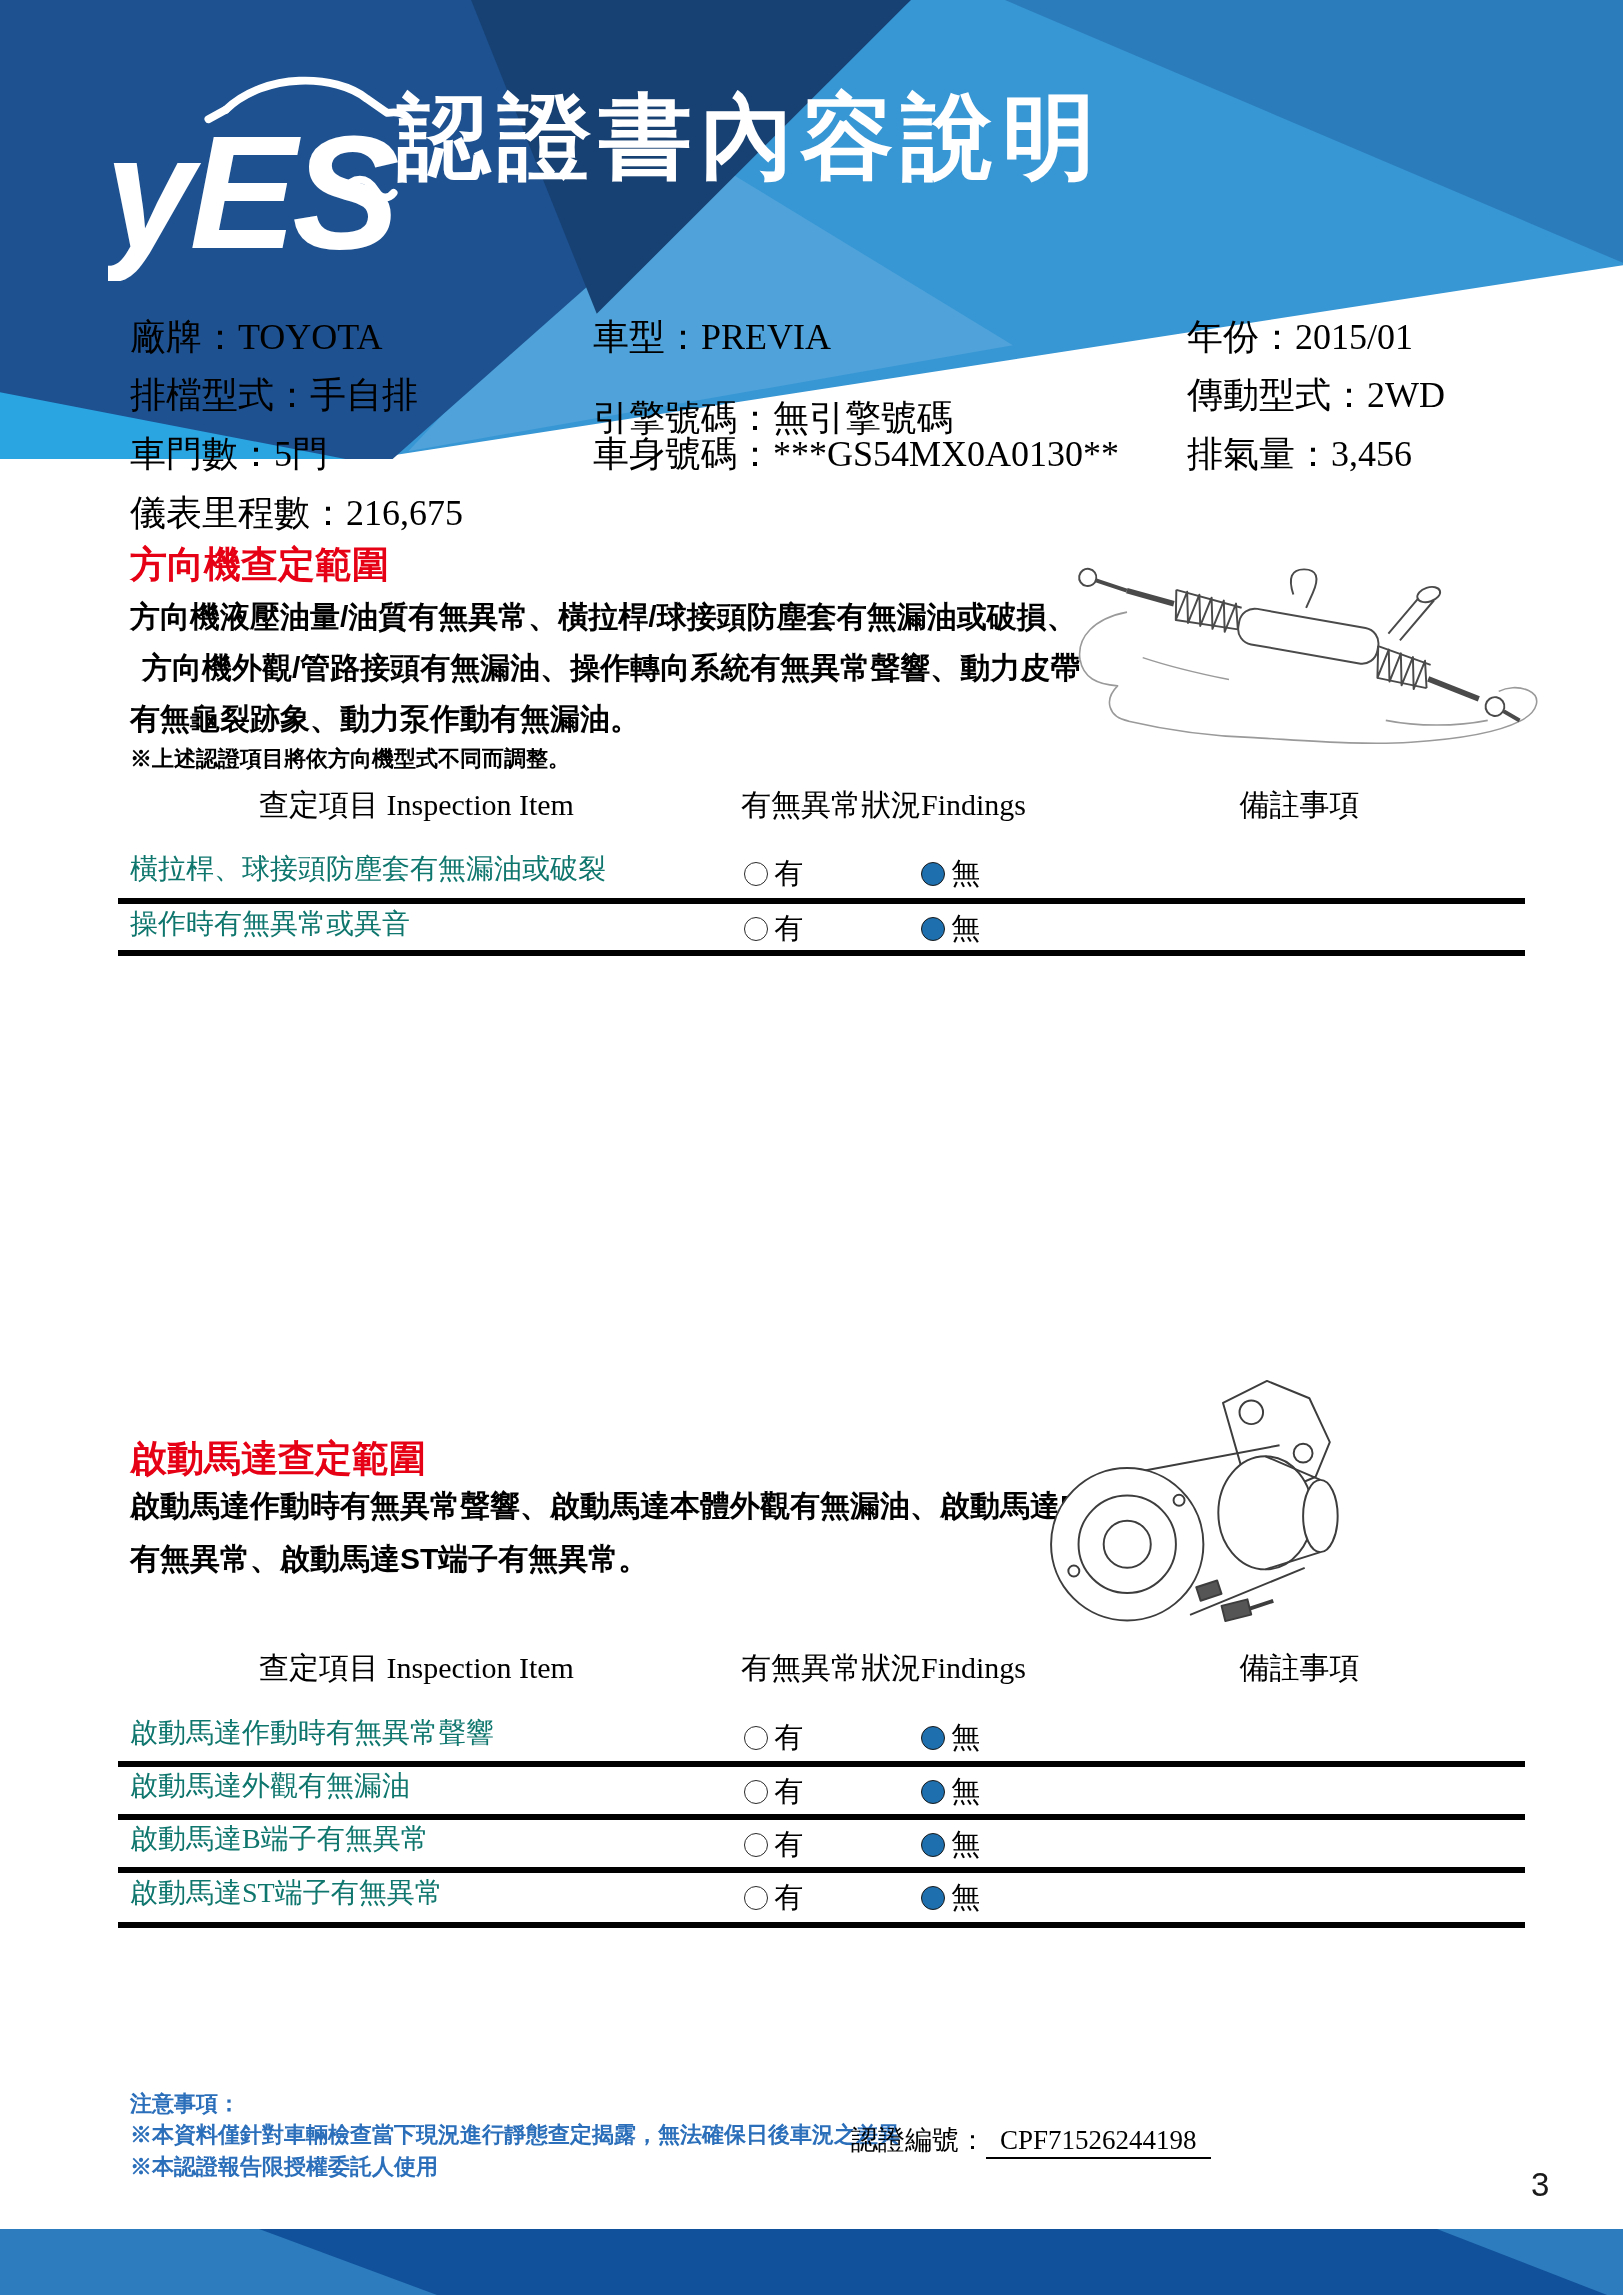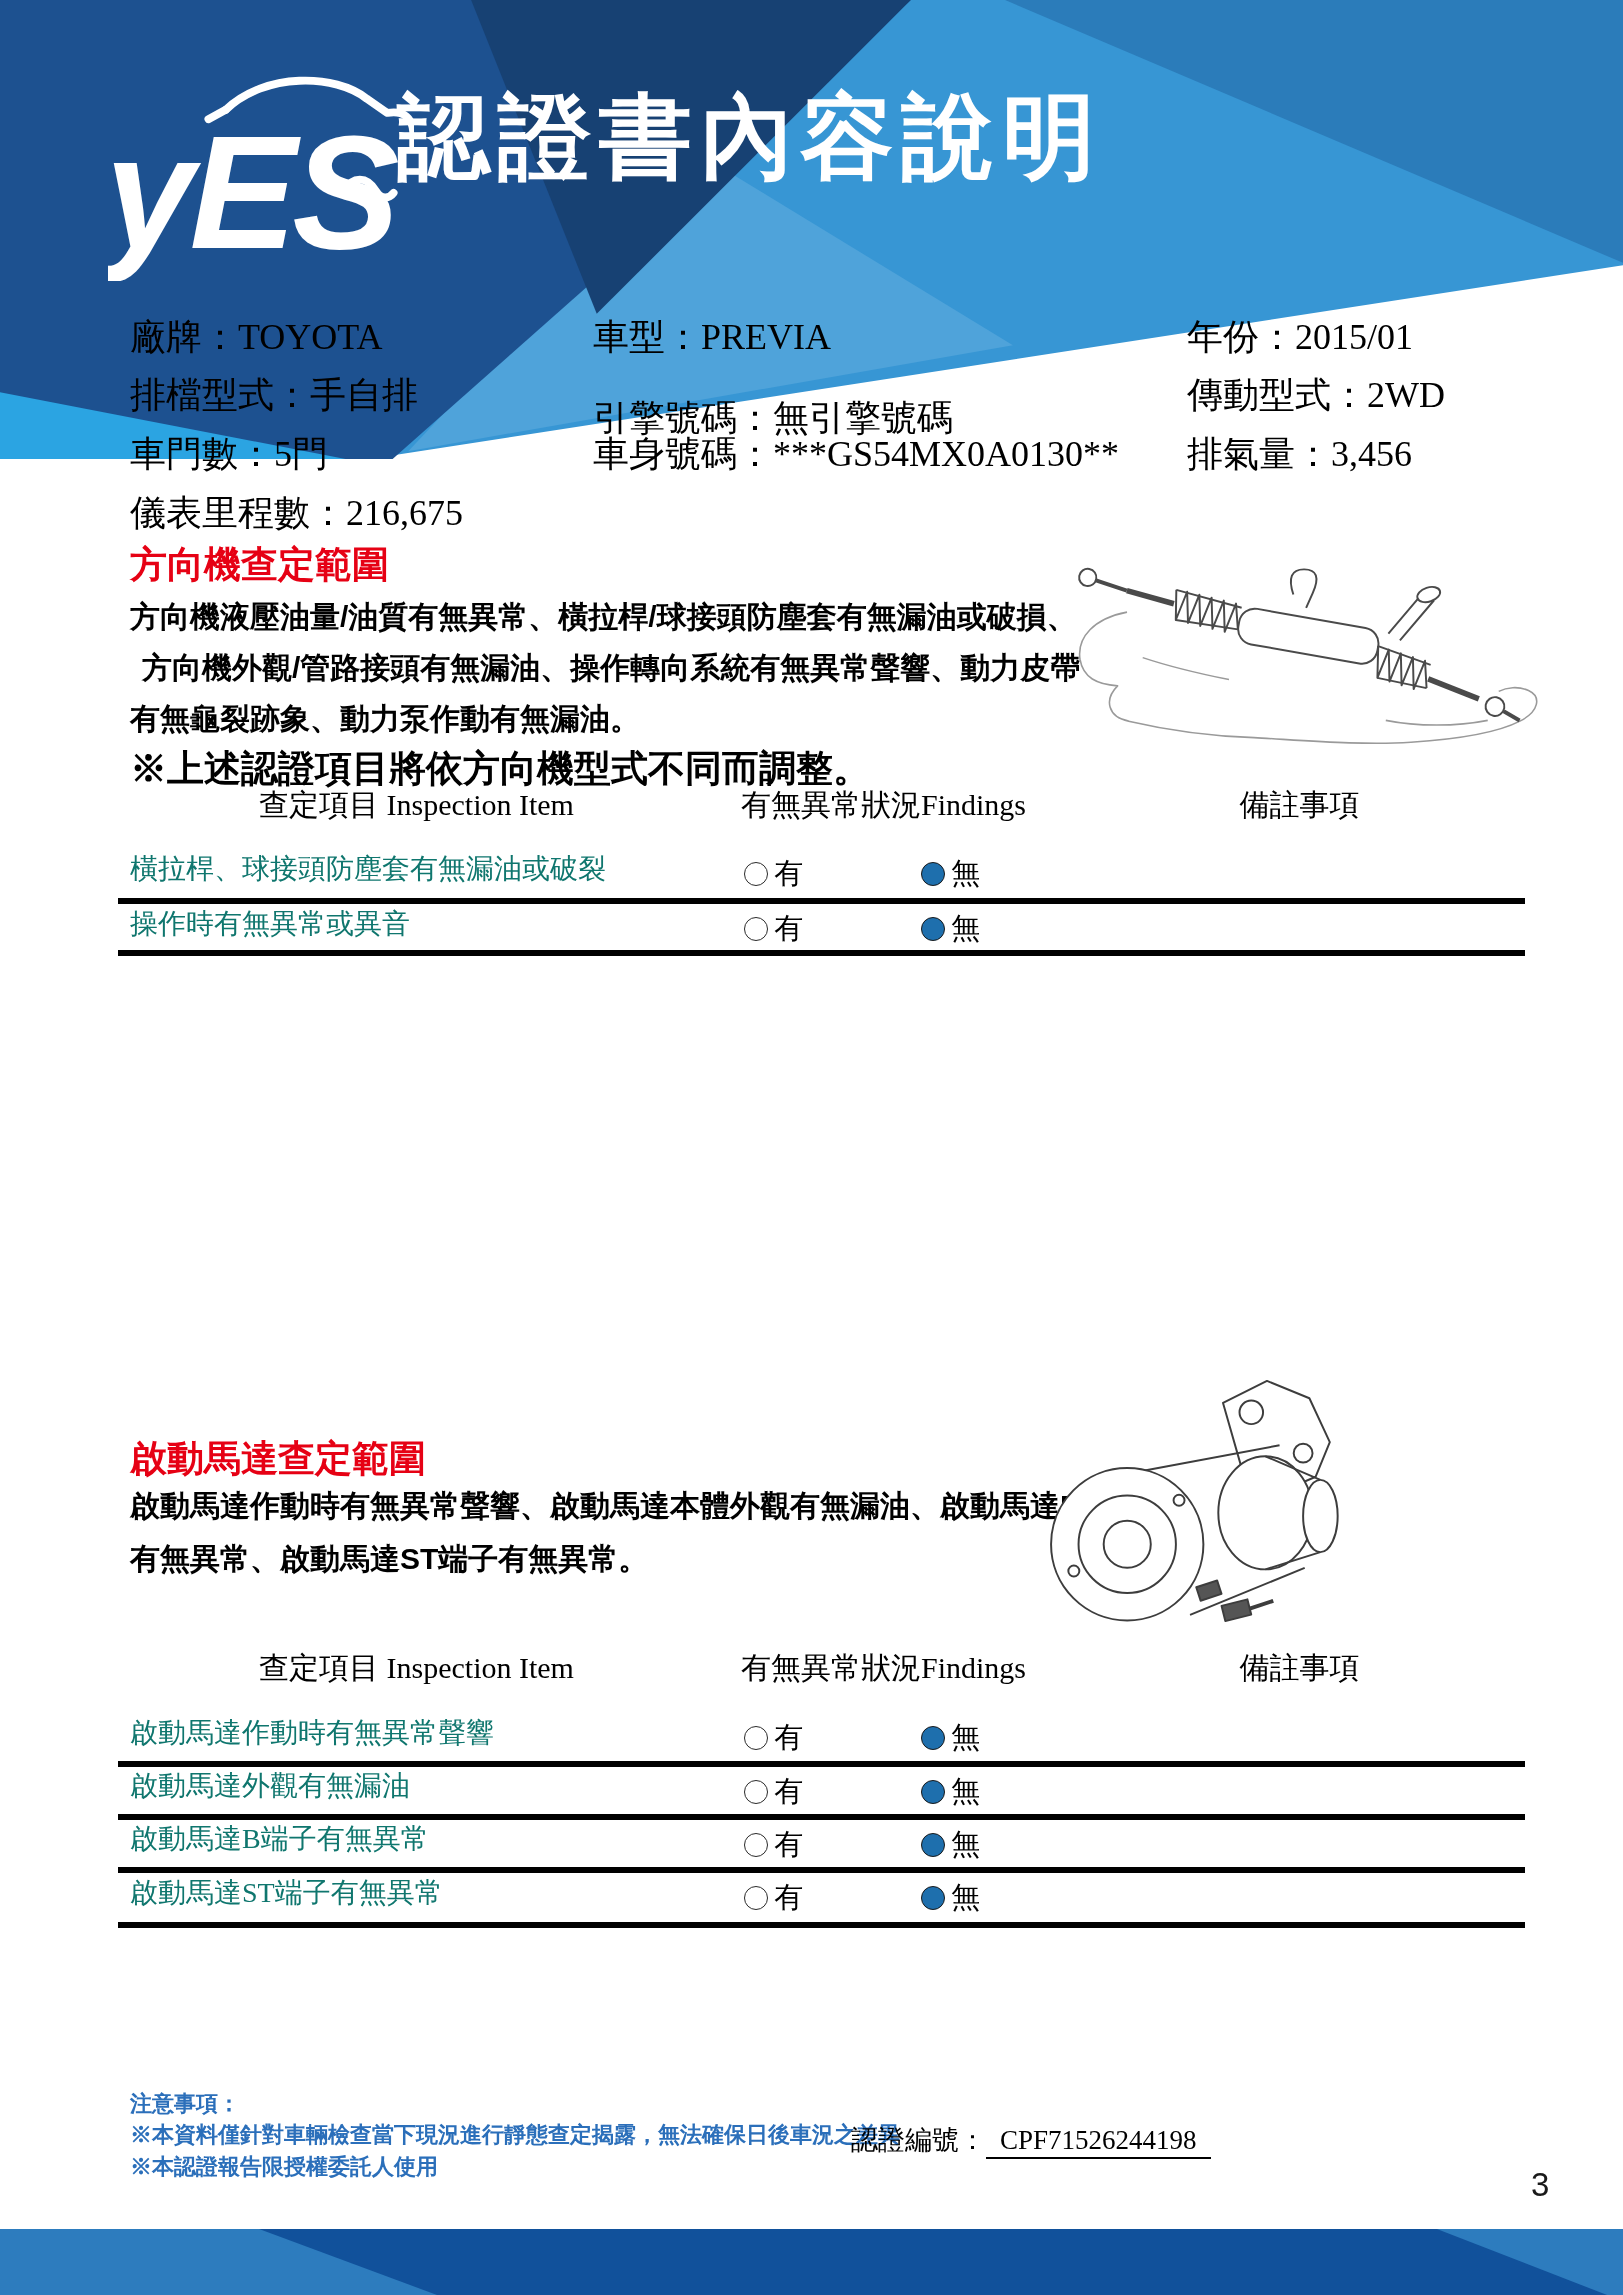--- a/index.html
+++ b/index.html
@@ -13,21 +13,21 @@
   #header-band{left:0;top:0;width:1623px;height:459px;}
   #logo-wrap{left:108px;top:61px;width:306px;height:220px;z-index:5;}
   #page-title{left:397px;top:75px;z-index:5;color:#ffffff;font-weight:bold;
     font-size:93px;letter-spacing:7.9px;white-space:nowrap;}
   
   .veh-line{font-family:"Liberation Serif","DejaVu Serif",serif;font-size:36px;
     white-space:nowrap;color:#000;}
   
   .sec-title{color:#E60114;font-weight:bold;font-size:37px;white-space:nowrap;}
   .sec-desc{font-weight:bold;font-size:30px;white-space:nowrap;color:#000;}
-  .sec-note{font-weight:bold;font-size:37px;white-space:nowrap;color:#000;}
+  .sec-note{font-weight:bold;font-size:22px;white-space:nowrap;color:#000;}
   .tbl-head{font-family:"Liberation Serif","DejaVu Serif",serif;font-size:30px;
     text-align:center;white-space:nowrap;color:#000;}
   .tbl-item{font-family:"Liberation Serif","DejaVu Serif",serif;font-size:28px;
     white-space:nowrap;color:#0f766e;}
   .sep{background:#000;height:6.3px;left:118px;width:1407px;}
   .radio-group{display:flex;align-items:center;gap:6.3px;}
   .radio{width:24px;height:24px;border-radius:50%;border:1.6px solid #2a2a2a;
     background:#fff;box-sizing:border-box;flex:0 0 auto;}
   .radio.filled{background:#1E6FAD;border-color:#1a1a1a;}
   .radio-label{font-family:"Liberation Serif","DejaVu Serif",serif;font-size:29px;color:#000;}

